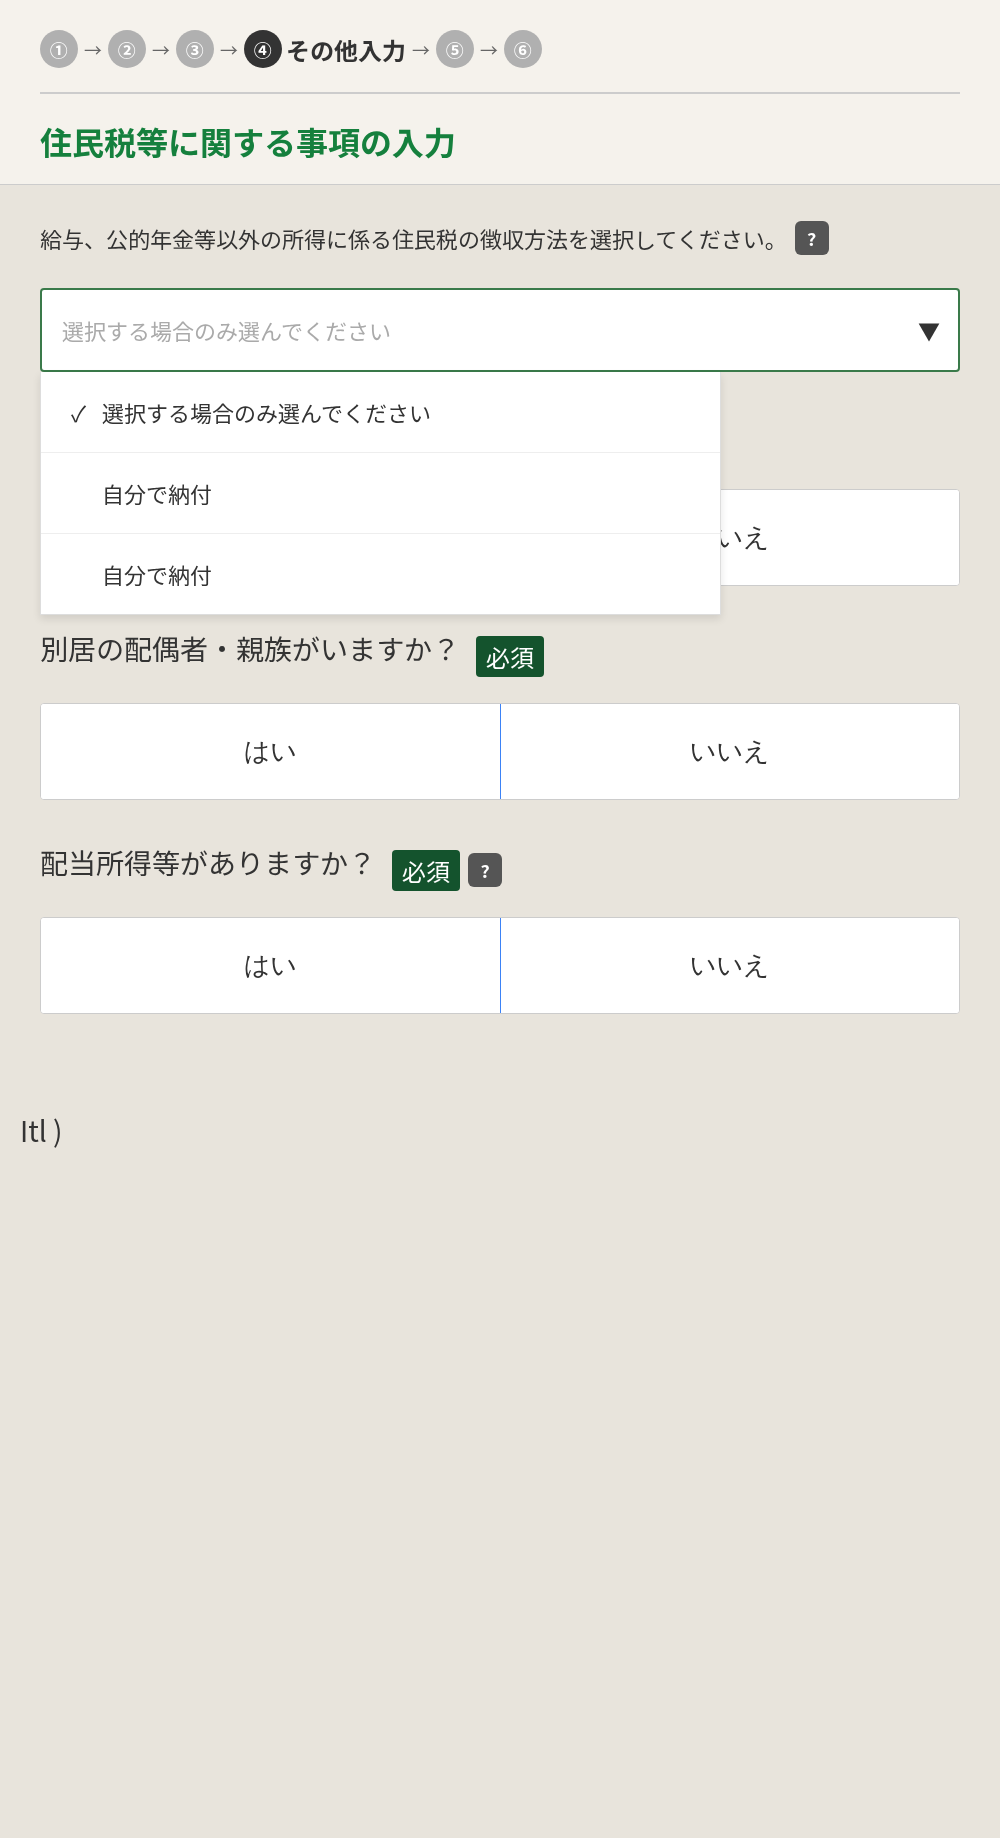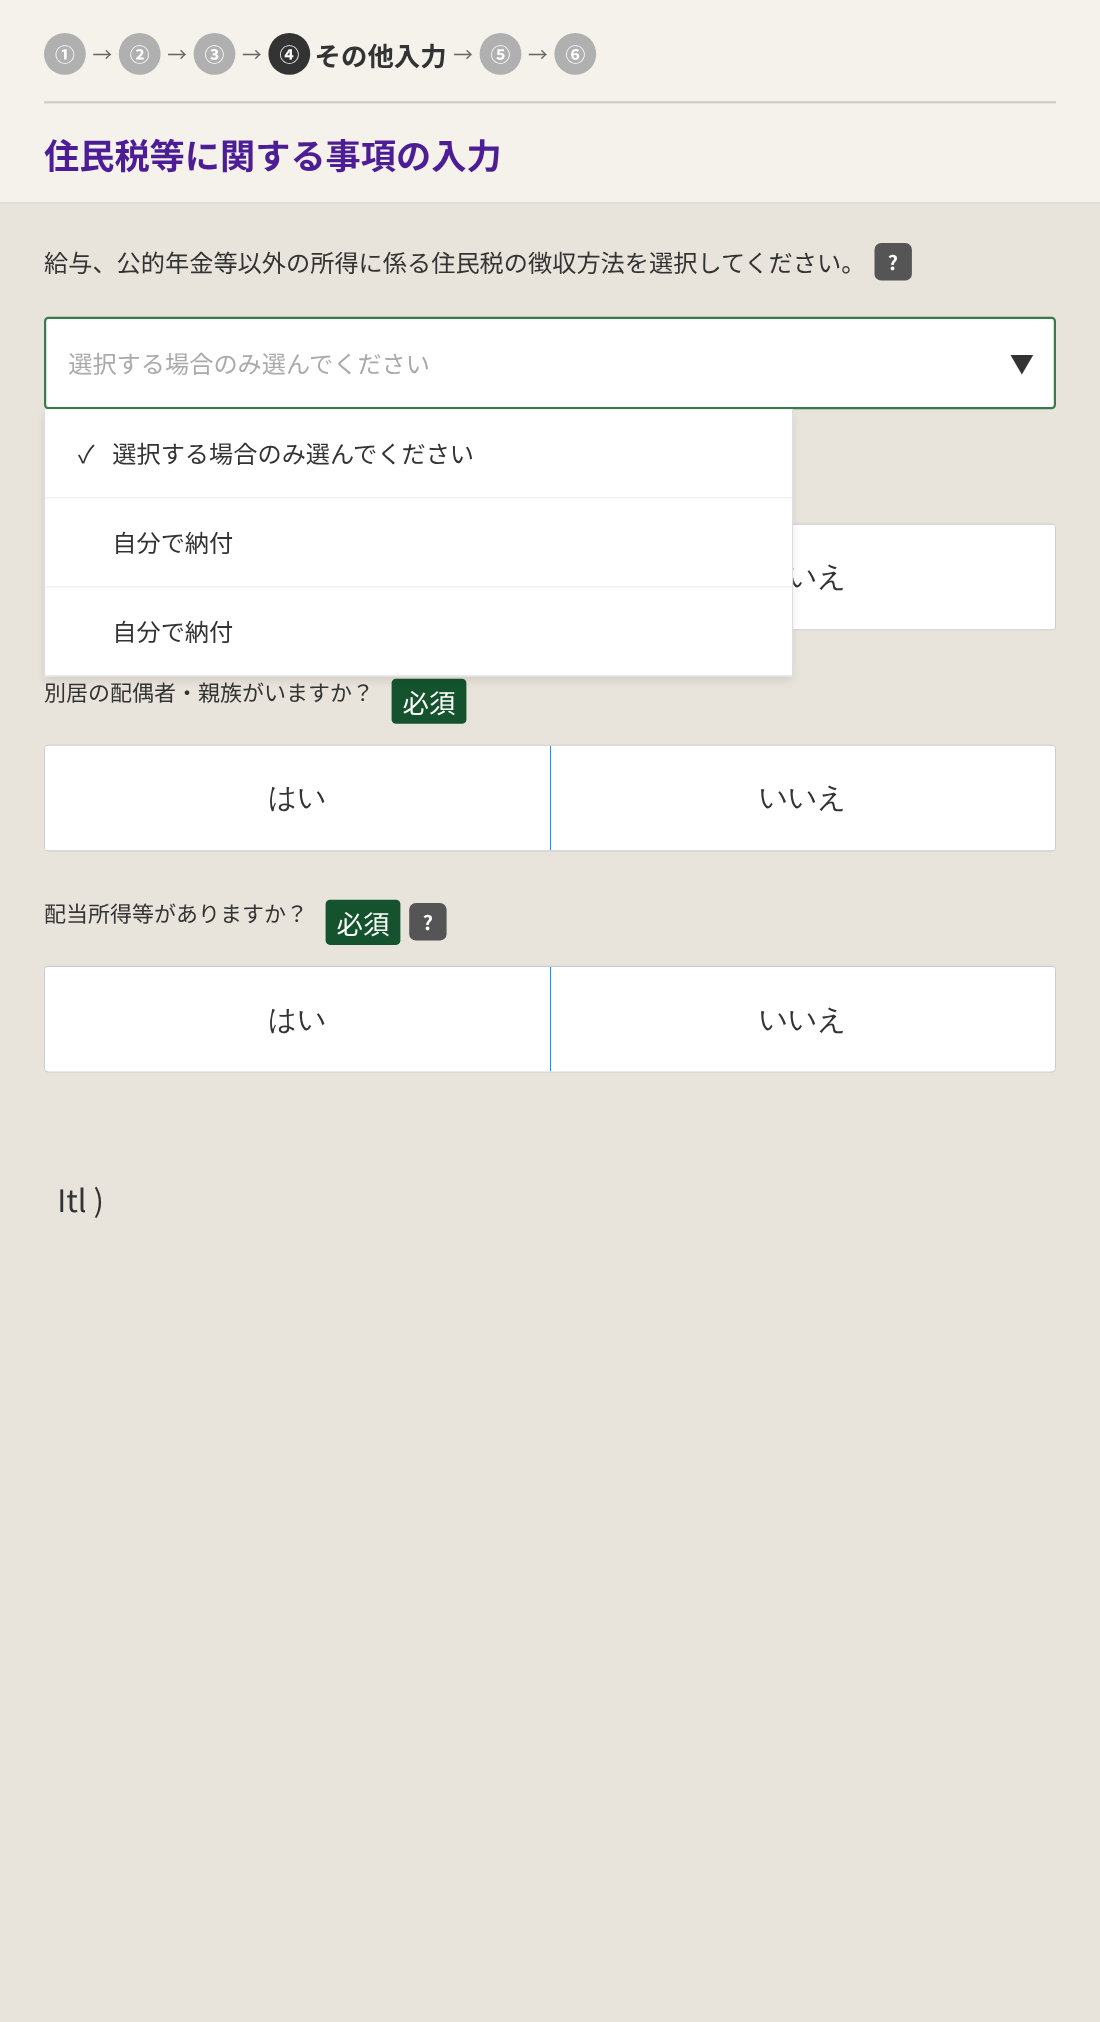--- a/index.html
+++ b/index.html
@@ -59,21 +59,21 @@
 
     .step-arrow {
       font-size: 18px;
       color: #666;
       margin: 0 2px;
     }
 
     .page-title {
       font-size: 32px;
       font-weight: bold;
-      color: #4c1d95;
+      color: #15803d;
       margin-top: 10px;
     }
 
     .content {
       padding: 36px 40px;
       background-color: #e8e4dc;
     }
 
     .section {
       margin-bottom: 40px;
@@ -207,21 +207,21 @@
       border: none;
       cursor: pointer;
       text-align: center;
     }
 
     .yesno-btn:first-child {
       border-right: 1px solid #3b82f6;
     }
 
     .question-text-block {
-      font-size: 20px;
+      font-size: 28px;
       color: #333;
       line-height: 1.6;
       margin-bottom: 16px;
     }
 
     .question-row {
       display: flex;
       align-items: center;
       flex-wrap: wrap;
       gap: 8px;
@@ -229,21 +229,21 @@
     }
 
     .divider {
       border: none;
       border-top: 2px solid #ccc;
       margin-bottom: 24px;
     }
 
     
     .bottom-text {
-      padding: 20px 52px;
+      padding: 20px 20px;
       font-size: 28px;
       color: #333;
     }
   </style>
 </head>
 <body>
 
 <div class="header">
 
   <div class="step-bar">

